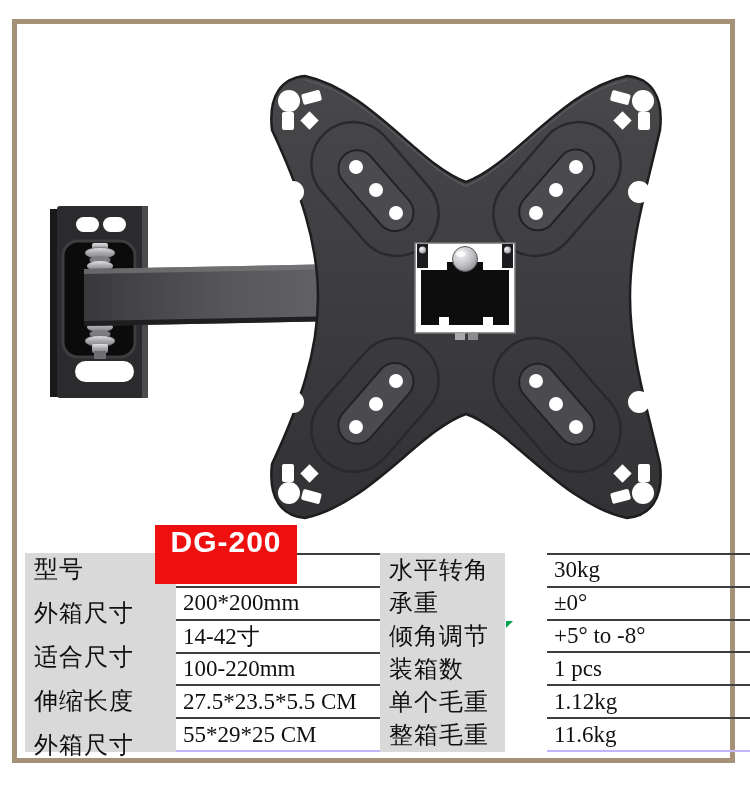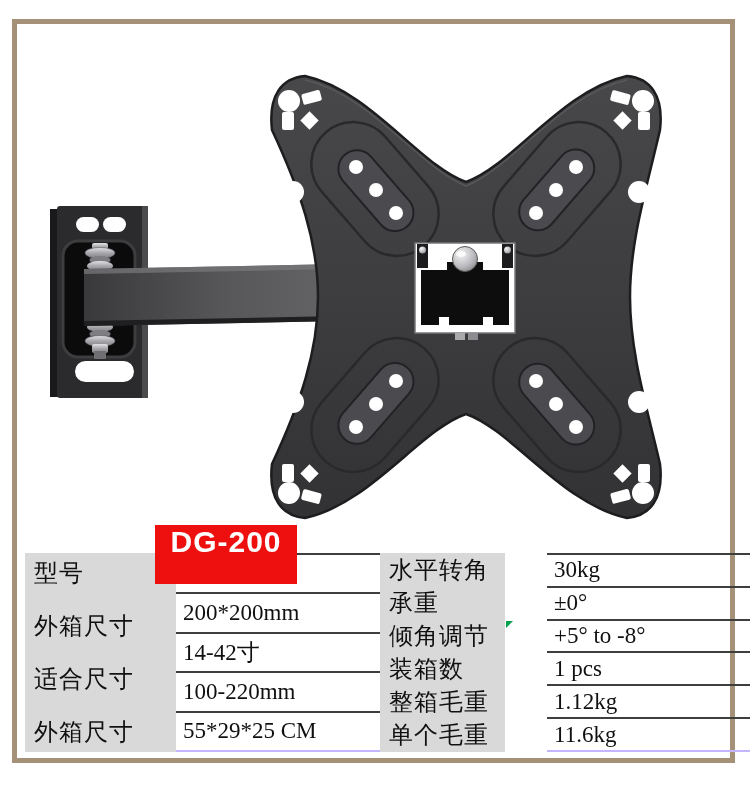--- a/index.html
+++ b/index.html
@@ -182,36 +182,38 @@
 
 <div class="badge">
   <span>DG-200</span>
 </div>
 
 <div>
   <div class="tcol labels col-l-labels">
     <div class="lcell">型号</div>
     <div class="lcell">外箱尺寸</div>
     <div class="lcell">适合尺寸</div>
+    <div class="lcell">伸缩长度</div>
     <div class="lcell">外箱尺寸</div>
   </div>
   <div class="tcol values col-l-values">
     <div class="vcell"></div>
     <div class="vcell">200*200mm</div>
     <div class="vcell">14-42寸</div>
     <div class="vcell">100-220mm</div>
+    <div class="vcell">27.5*23.5*5.5 CM</div>
     <div class="vcell">55*29*25 CM</div>
   </div>
   <div class="tcol labels col-r-labels">
     <div class="lcell">水平转角</div>
     <div class="lcell">承重</div>
     <div class="lcell">倾角调节</div>
     <div class="lcell">装箱数</div>
+    <div class="lcell">单个毛重</div>
     <div class="lcell">整箱毛重</div>
-    <div class="lcell">单个毛重</div>
   </div>
   <div class="tcol values col-r-values">
     <div class="vcell">30kg</div>
     <div class="vcell">±0°</div>
     <div class="vcell">+5° to -8°</div>
     <div class="vcell">1 pcs</div>
     <div class="vcell">1.12kg</div>
     <div class="vcell">11.6kg</div>
   </div>
   <div class="corner-marker"></div>

